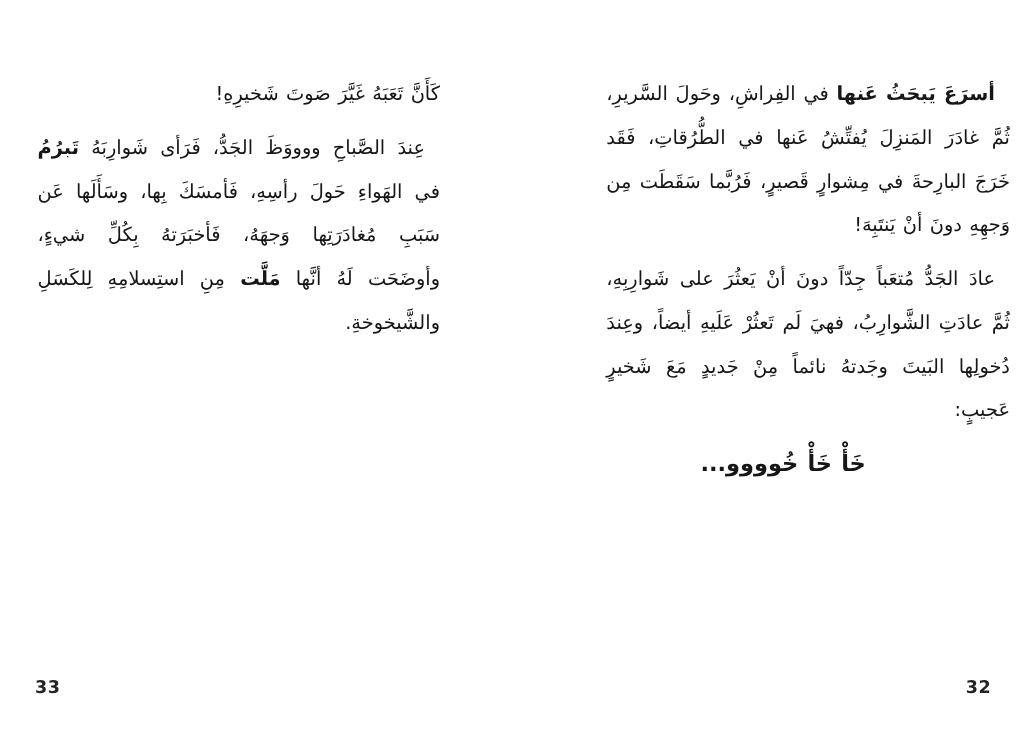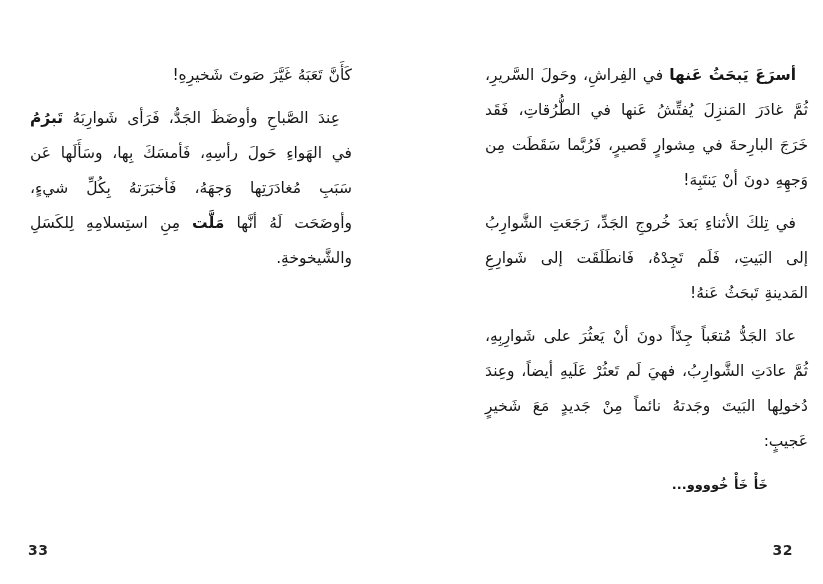--- a/index.html
+++ b/index.html
@@ -27,50 +27,50 @@
     font-size: 15.5px;
     line-height: 35px;
     text-align: justify;
     text-indent: 12px;
     word-spacing: 1px;
   }
   .para.ending-line {
     text-indent: 0;
   }
   .para.snore-line {
+    text-align: center;
     text-indent: 0;
     padding-right: 40px;
     margin-top: 8px;
-    font-size: 13px;
+    font-size: 18px;
   }
   .b { font-weight: bold; }
   .pageno {
     position: absolute;
     bottom: 26px;
     font-size: 14px;
     font-weight: bold;
     color: #242424;
     letter-spacing: 0.5px;
   }
   .pageno.pn-left  { left: 28px; }
   .pageno.pn-right { right: 30px; margin-top: 12px; }
 </style>
 </head>
 <body>
 
 <div class="spread">
 
   <div class="text-column right" lang="ar" dir="rtl">
     <p class="para"><span class="b">أسرَعَ يَبحَثُ عَنها</span><span> في الفِراشِ، وحَولَ السَّريرِ، ثُمَّ غادَرَ المَنزِلَ يُفتِّشُ عَنها في الطُّرُقاتِ، فَقَد خَرَجَ البارِحةَ في مِشوارٍ قَصيرٍ، فَرُبَّما سَقَطَت مِن وَجهِهِ دونَ أنْ يَنتَبِهَ!</span></p>
-    <p class="para"><span>في تِلكَ الأثناءِ بَعدَ خُروجِ الجَدِّ، رَجَعَتِ الشَّوارِبُ إلى البَيتِ، فَلَم تَجِدْهُ، فَانطَلَقَت إلى شَوارِعِ المَدينةِ تَبحَثُ عَنهُ!</span></p>
     <p class="para"><span>عادَ الجَدُّ مُتعَباً جِدّاً دونَ أنْ يَعثُرَ على شَوارِبِهِ، ثُمَّ عادَتِ الشَّوارِبُ، فهيَ لَم تَعثُرْ عَلَيهِ أيضاً، وعِندَ دُخولِها البَيتَ وجَدتهُ نائماً مِنْ جَديدٍ مَعَ شَخيرٍ عَجيبٍ:</span></p>
     <p class="para snore-line b"><span>خَأْ خَأْ خُوووو...</span></p>
   </div>
 
   <div class="text-column left" lang="ar" dir="rtl">
     <p class="para ending-line"><span>كَأَنَّ تَعَبَهُ غَيَّرَ صَوتَ شَخيرِهِ!</span></p>
-    <p class="para"><span>عِندَ الصَّباحِ وأوضَظَ الجَدُّ، فَرَأى شَوارِبَهُ </span><span class="b">تَبرُمُ</span><span> في الهَواءِ حَولَ رأسِهِ، فَأمسَكَ بِها، وسَأَلَها عَن سَبَبِ مُغادَرَتِها وَجهَهُ، فَأخبَرَتهُ بِكُلِّ شيءٍ، وأوضَحَت لَهُ أنَّها </span><span class="b">مَلَّت</span><span> مِنِ استِسلامِهِ لِلكَسَلِ والشَّيخوخةِ.</span></p>
+    <p class="para"><span>عِندَ الصَّباحِ ووووَظَ الجَدُّ، فَرَأى شَوارِبَهُ </span><span class="b">تَبرُمُ</span><span> في الهَواءِ حَولَ رأسِهِ، فَأمسَكَ بِها، وسَأَلَها عَن سَبَبِ مُغادَرَتِها وَجهَهُ، فَأخبَرَتهُ بِكُلِّ شيءٍ، وأوضَحَت لَهُ أنَّها </span><span class="b">مَلَّت</span><span> مِنِ استِسلامِهِ لِلكَسَلِ والشَّيخوخةِ.</span></p>
   </div>
 
   <div class="pageno pn-left">33</div>
   <div class="pageno pn-right">32</div>
 
 </div>
 
 </body></html>

